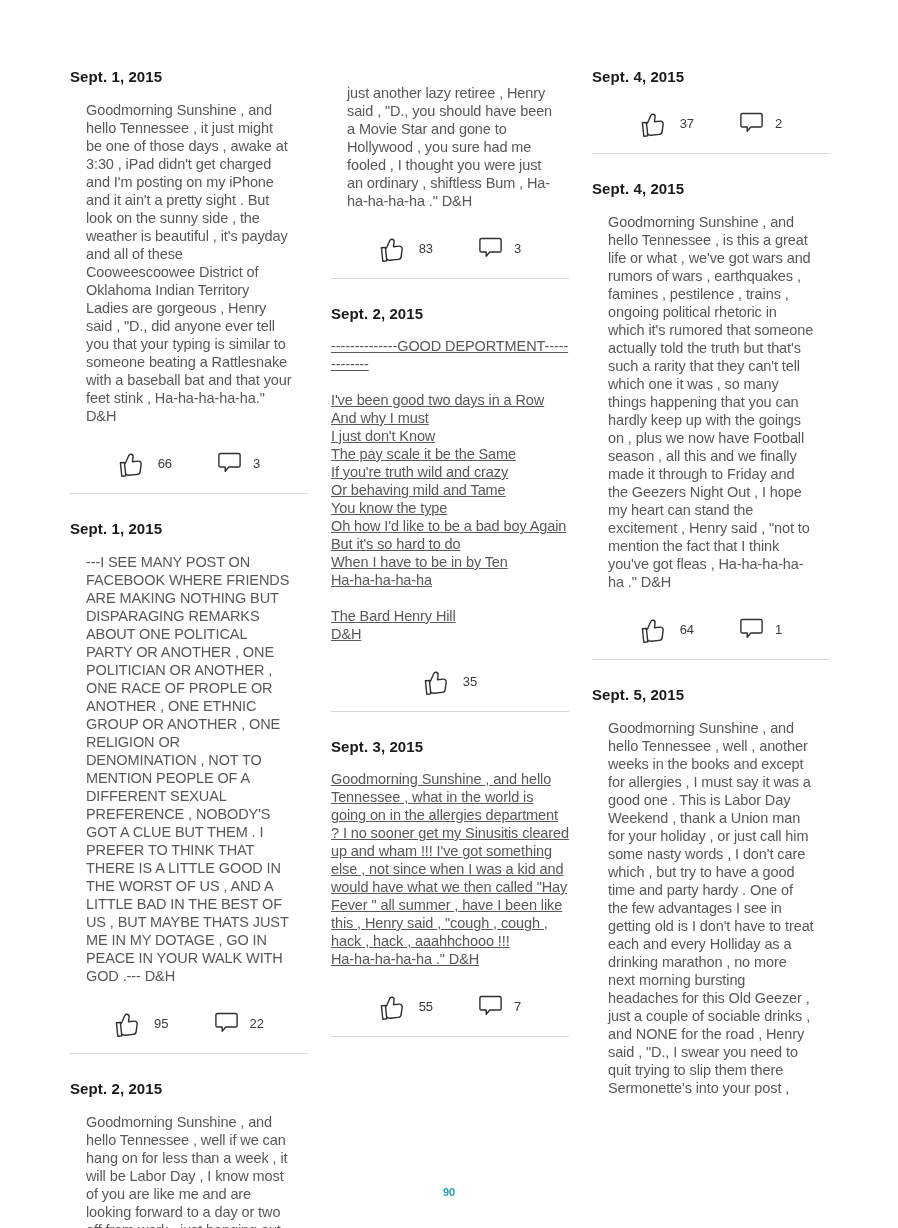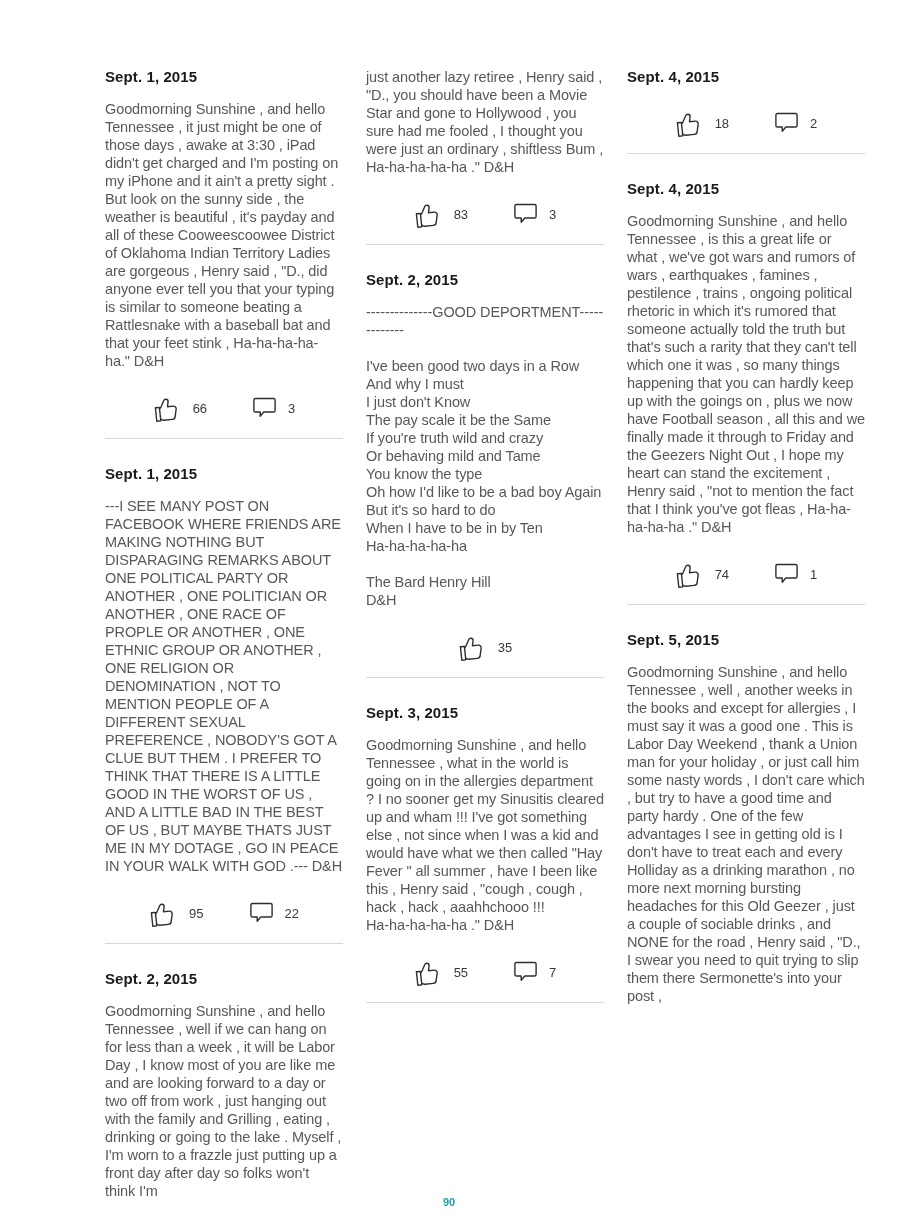--- a/index.html
+++ b/index.html
@@ -3,49 +3,49 @@
 <meta charset="utf-8">
 <style>
   html,body{margin:0;padding:0;background:#ffffff;}
   .page{
     position:relative;
     width:898px;height:1228px;
     background:#ffffff;
     font-family:"Liberation Sans", sans-serif;
     overflow:hidden;
     box-sizing:border-box;
-    padding:68px 68px 0 105px;
+    padding:68px 68px 0 70px;
   }
   .columns{display:flex;gap:23px;}
   .column{width:238px;flex:0 0 238px;}
   .post-date{
     font-size:15px;font-weight:bold;color:#1a1a1a;
     margin:0 0 15px 0;letter-spacing:.1px;
   }
   .post-body{
     font-size:14.5px;line-height:18px;color:#58585b;
     letter-spacing:-0.1px;
     margin:0 0 6px 0;
   }
-  .para{margin:0;}
-  .line{min-height:18px;}
+  .para{margin:16px;}
+  .line{min-height:18px;text-decoration:underline;}
   .post-actions{
     display:flex;align-items:center;justify-content:center;
     gap:44px;margin:24px 0 16px 0;
   }
   .action-group{display:flex;align-items:center;gap:10px;}
   .icon{display:inline-block;line-height:0;}
   .like-icon-wrap svg{transform:rotate(-6deg);}
   .action-count{font-size:13px;color:#3a3a3a;}
   .post-separator{
     border:none;border-top:1px solid #d8d8d8;
     margin:0 0 26px 0;
   }
   .page-footer{
-    position:absolute;left:0;right:0;bottom:18px;
+    position:absolute;left:0;right:0;bottom:28px;
     text-align:center;
   }
   .page-number{
     font-size:11px;font-weight:bold;color:#21a0ac;
   }
 </style>
 </head>
 <body>
 
 <div class="page">
@@ -228,21 +228,21 @@
     <div class="post-actions">
       <span class="action-group">
         <span class="icon like-icon-wrap">
           <svg width="30" height="28" viewBox="0 0 30 28">
             <g fill="none" stroke="#2e2e2e" stroke-width="1.4" stroke-linejoin="round" stroke-linecap="round">
               <path d="M2.5 12.5h4V26h-4z"></path>
               <path d="M6.5 24.2c.8 1 2 1.6 3.2 1.6h8.4c1.5 0 2.8-1 3.1-2.5l1.8-7.4c.4-1.6-.8-3.2-2.5-3.2h-5.9l1.1-4.7c.3-1.3-.5-2.6-1.8-2.9-.9-.2-1.8.2-2.3 1l-3.9 6.8-1.2.9"></path>
             </g>
           </svg>
         </span>
-        <span class="action-count">18</span>
+        <span class="action-count">37</span>
       </span>
       <span class="action-group">
         <span class="icon">
           <svg width="27" height="24" viewBox="0 0 27 24">
             <g fill="none" stroke="#2e2e2e" stroke-width="1.4" stroke-linejoin="round">
               <path d="M4.5 2.5h18c.9 0 1.6.7 1.6 1.6v10.3c0 .9-.7 1.6-1.6 1.6H12.8l-3.6 4.2v-4.2H4.5c-.9 0-1.6-.7-1.6-1.6V4.1c0-.9.7-1.6 1.6-1.6z"></path>
             </g>
           </svg>
         </span>
         <span class="action-count">2</span>
@@ -259,21 +259,21 @@
     <div class="post-actions">
       <span class="action-group">
         <span class="icon like-icon-wrap">
           <svg width="30" height="28" viewBox="0 0 30 28">
             <g fill="none" stroke="#2e2e2e" stroke-width="1.4" stroke-linejoin="round" stroke-linecap="round">
               <path d="M2.5 12.5h4V26h-4z"></path>
               <path d="M6.5 24.2c.8 1 2 1.6 3.2 1.6h8.4c1.5 0 2.8-1 3.1-2.5l1.8-7.4c.4-1.6-.8-3.2-2.5-3.2h-5.9l1.1-4.7c.3-1.3-.5-2.6-1.8-2.9-.9-.2-1.8.2-2.3 1l-3.9 6.8-1.2.9"></path>
             </g>
           </svg>
         </span>
-        <span class="action-count">74</span>
+        <span class="action-count">64</span>
       </span>
       <span class="action-group">
         <span class="icon">
           <svg width="27" height="24" viewBox="0 0 27 24">
             <g fill="none" stroke="#2e2e2e" stroke-width="1.4" stroke-linejoin="round">
               <path d="M4.5 2.5h18c.9 0 1.6.7 1.6 1.6v10.3c0 .9-.7 1.6-1.6 1.6H12.8l-3.6 4.2v-4.2H4.5c-.9 0-1.6-.7-1.6-1.6V4.1c0-.9.7-1.6 1.6-1.6z"></path>
             </g>
           </svg>
         </span>
         <span class="action-count">1</span>

